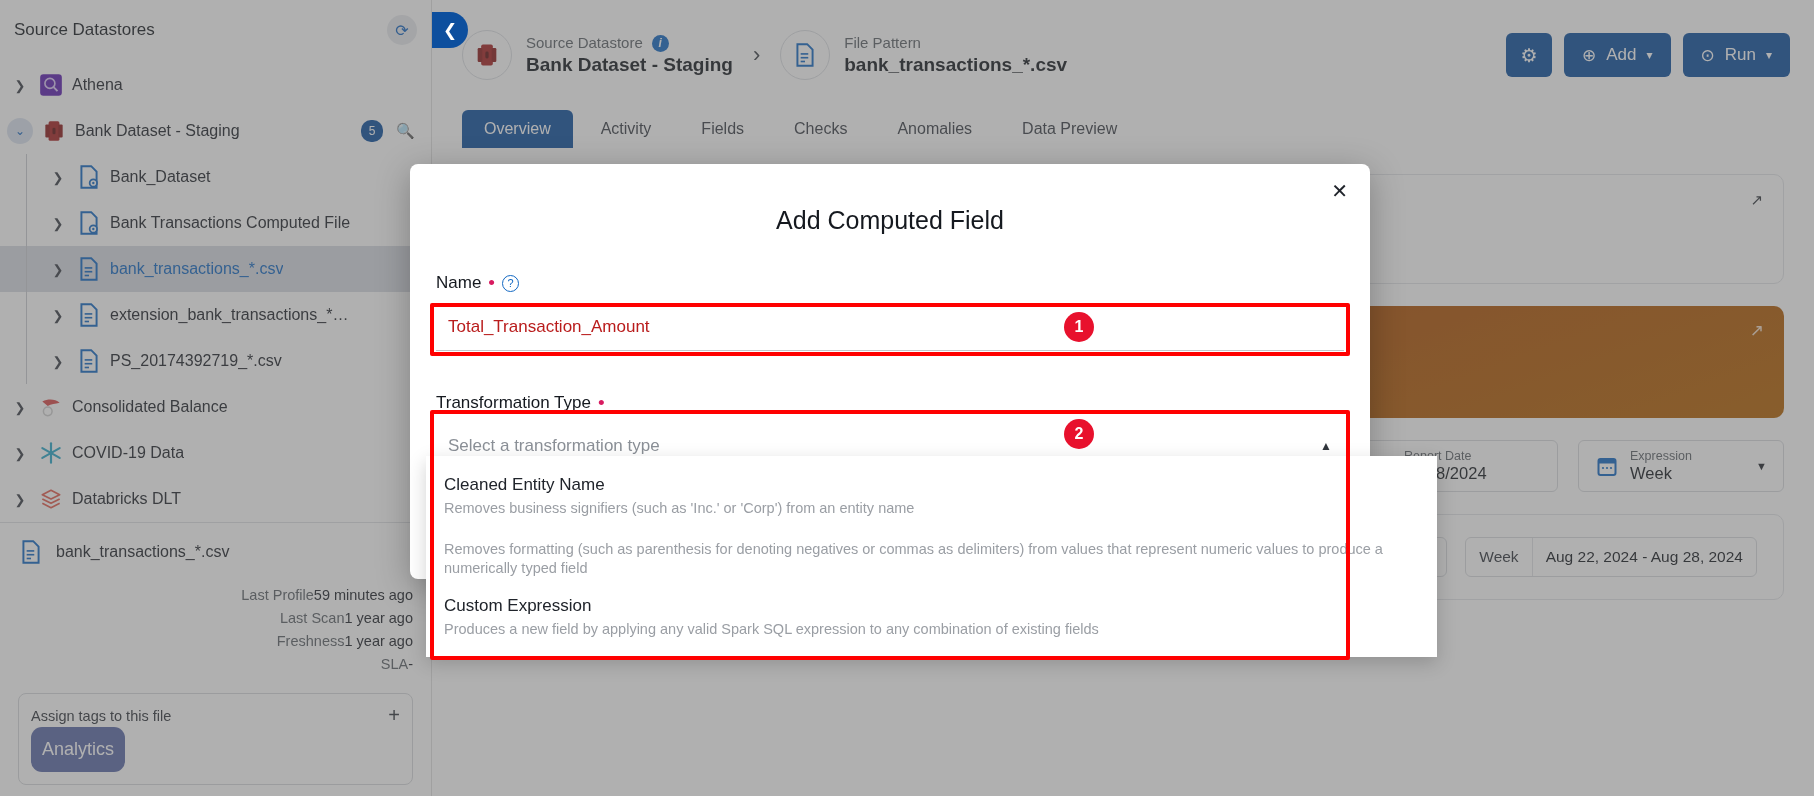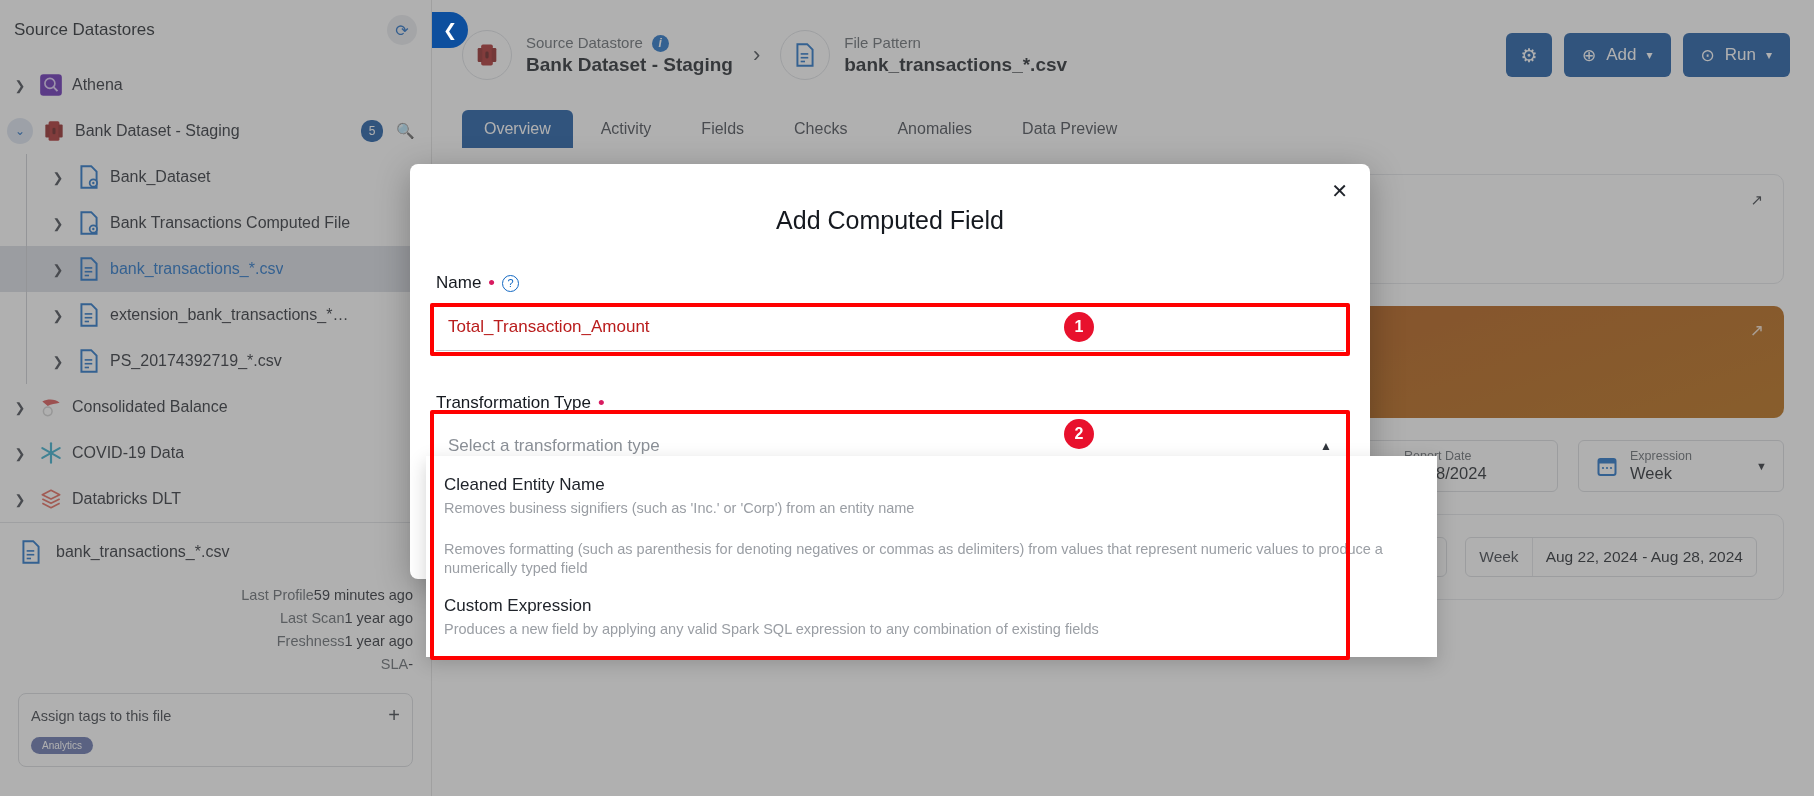--- a/index.html
+++ b/index.html
@@ -80,22 +80,22 @@
   .meta-row { display: flex; justify-content: flex-end; font-size: 14.5px; padding: 3.5px 0; }
   .meta-key { color: #5d6369; }
   .meta-val { color: #20242b; }
   .tags-box {
     margin-top: 18px; border: 1px solid #d6d8dc; border-radius: 8px;
     padding: 10px 12px 12px 12px;
   }
   .tags-head { display:flex; align-items:center; font-size:14.5px; color:#30353c; }
   .tags-plus { margin-left:auto; font-size: 20px; color: #30353c; }
   .tag-chip {
-    display:inline-block; margin-top:10px; background:#5b6aa8; color:#ffffff;
-    border-radius: 11px; font-size: 10px; padding: 3px 11px;
+    display:inline-block; background:#5b6aa8; color:#ffffff;
+    border-radius: 11px; font-size: 18px; padding: 12px 11px;
   }
 
   
   .main { position: absolute; left: 432px; top: 0; right: 0; bottom: 0; background: #ffffff; }
   .crumb-bar { height: 110px; display: flex; align-items: center; padding: 0 24px 0 30px; }
   .crumb {
     display: flex; align-items: center; gap: 14px;
   }
   .crumb-icon {
     width: 50px; height: 50px; border-radius: 50%;

